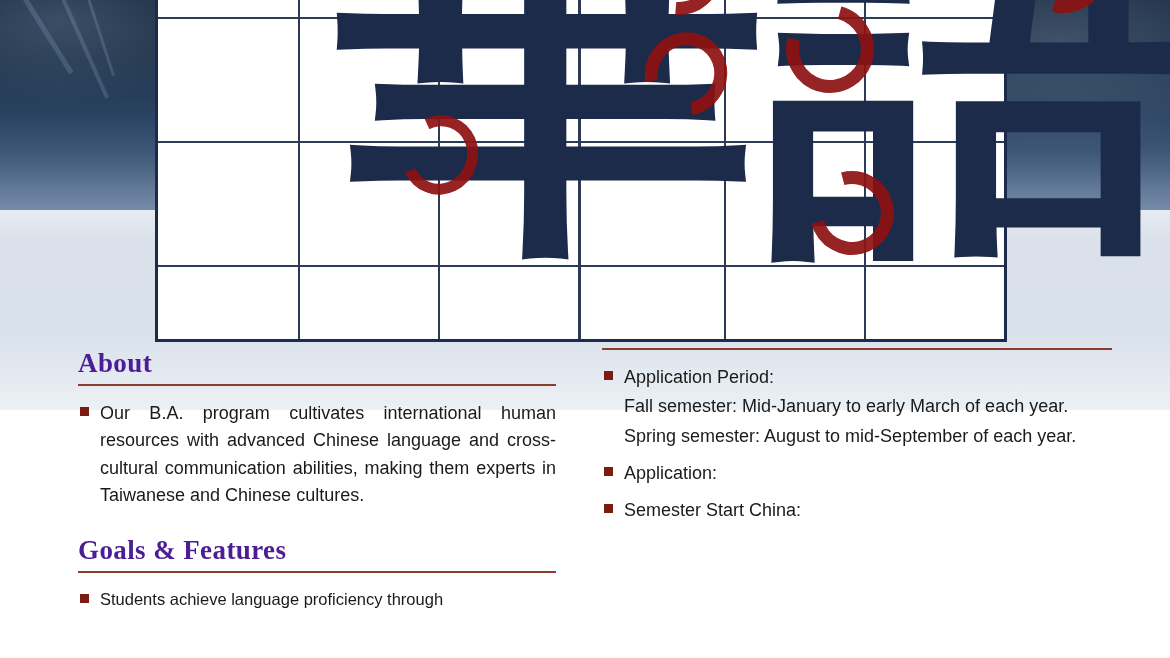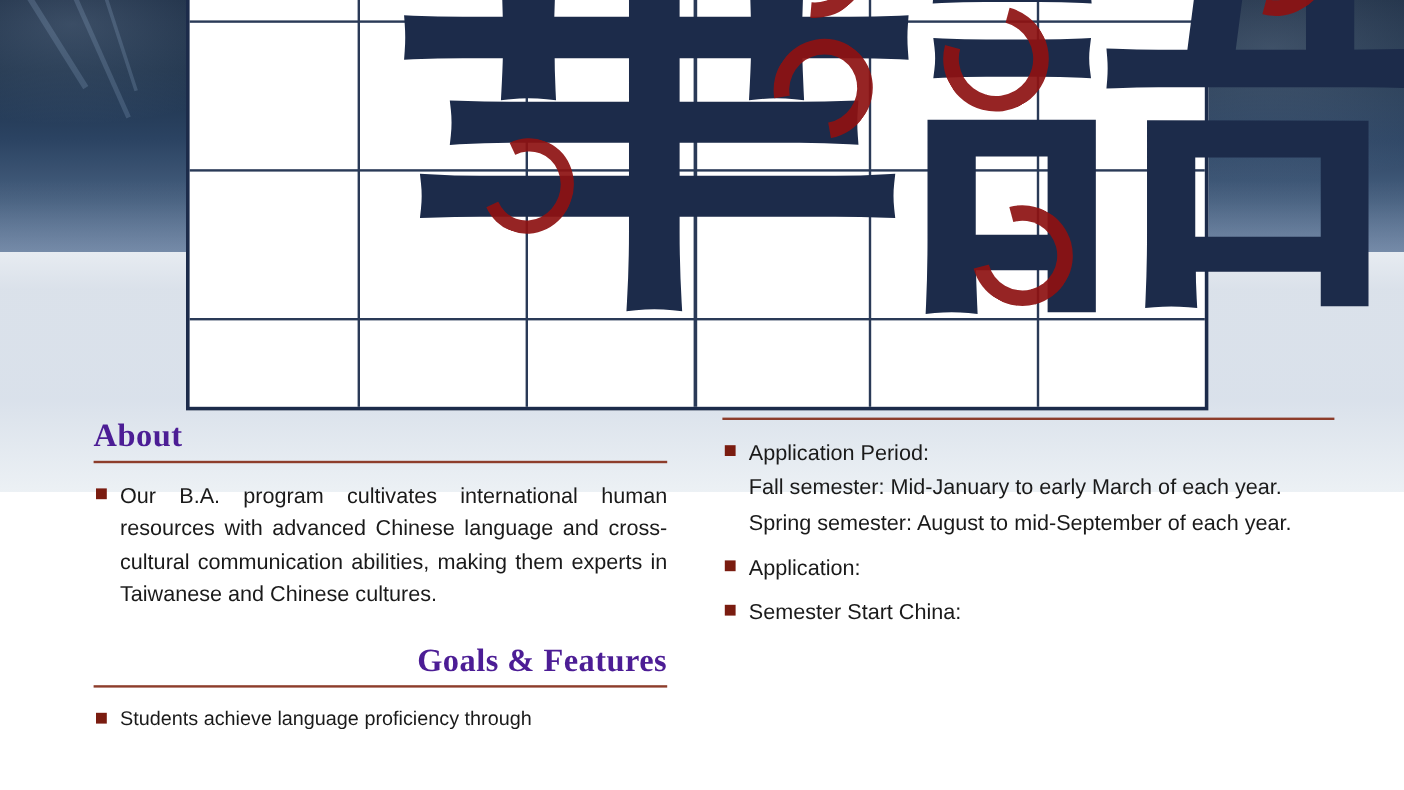--- a/index.html
+++ b/index.html
@@ -181,21 +181,21 @@
     display: block;
     text-align: left;
     margin-top: 2px;
   }
   .para {
     display: block;
     text-align: justify;
     margin-top: 2px;
   }
   .gap-lg { margin-bottom: 20px; }
-  .goals-title { margin-top: 26px; text-align: right; }
+  .goals-title { margin-top: 26px; }
   .cut-line {
     font-size: 16.5px;
     line-height: 1.52;
     color: #1a1a1a;
     position: relative;
     padding-left: 22px;
   }
   .cut-line::before {
     content: "";
     position: absolute;

